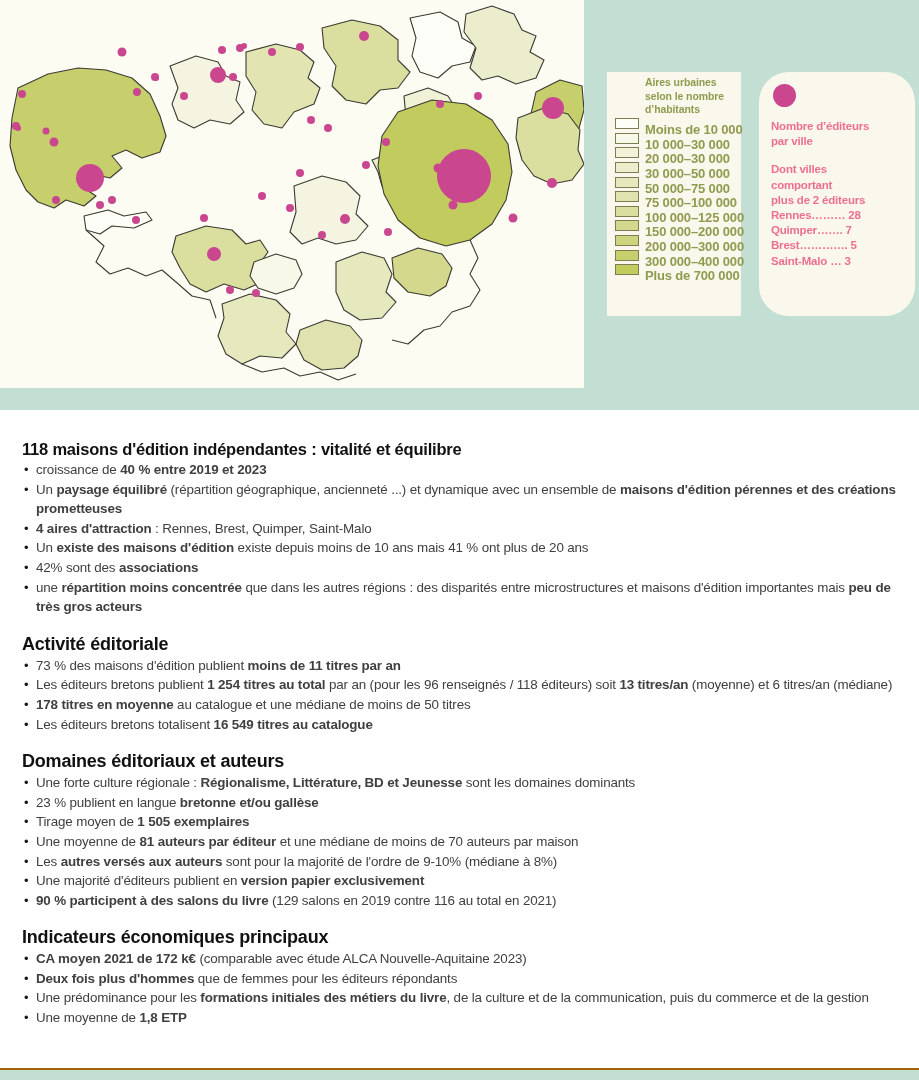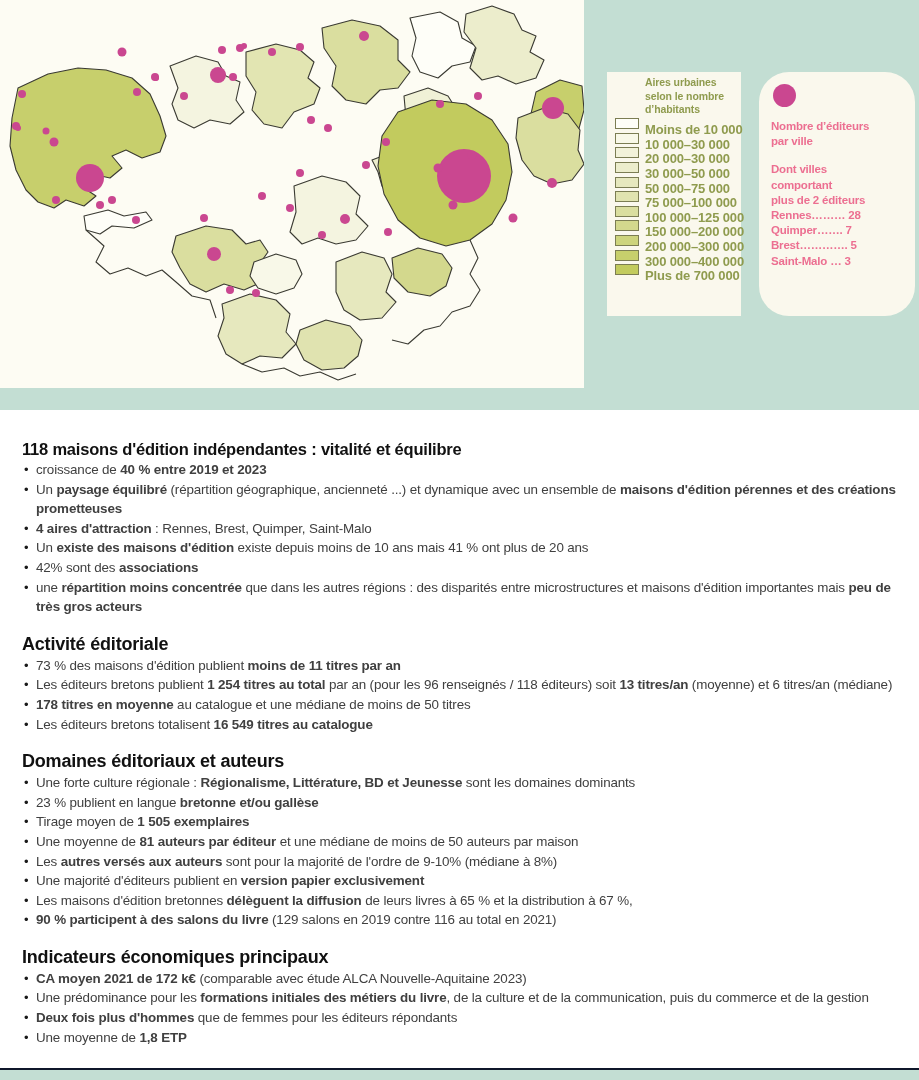--- a/index.html
+++ b/index.html
@@ -62,21 +62,21 @@
     font-weight:700;
     letter-spacing:-0.2px;
     white-space:nowrap;
   }
   .ed-gap{ height:13px; }
 
   
   #sheet{
     position:absolute;left:0;top:410px;width:919px;height:660px;
     background:#ffffff;
-    border-bottom:2px solid #0f172a;
+    border-bottom:2px solid #a16207;
     box-sizing:border-box;
     padding:30px 22px 0 22px;
   }
   h2.sec{
     margin:0 0 1px 0;
     font-size:18px;
     font-weight:700;
     color:#111;
     letter-spacing:-0.2px;
   }
@@ -303,28 +303,27 @@
         <li><span>Les éditeurs bretons publient  </span><b>1 254 titres au total</b><span> par an (pour les  96 renseignés / 118 éditeurs) soit </span><b>13 titres/an</b><span> (moyenne) et 6 titres/an (médiane)</span></li>
         <li><b>178 titres en moyenne</b><span> au catalogue et une médiane de moins de 50 titres</span></li>
         <li><span>Les éditeurs bretons totalisent </span><b>16 549 titres au catalogue</b></li>
       </ul>
       <div class="blockgap"></div>
       <h2 class="sec">Domaines éditoriaux et auteurs</h2>
       <ul class="bl">
         <li><span> Une forte culture régionale : </span><b>Régionalisme, Littérature, BD et Jeunesse</b><span> sont les domaines dominants</span></li>
         <li><span>23 % publient en langue </span><b>bretonne et/ou gallèse</b></li>
         <li><span>Tirage moyen de </span><b>1 505 exemplaires</b></li>
-        <li><span>Une moyenne de </span><b>81 auteurs par éditeur</b><span> et une médiane de moins de 50 auteurs par maison</span></li>
+        <li><span>Une moyenne de </span><b>81 auteurs par éditeur</b><span> et une médiane de moins de 70 auteurs par maison</span></li>
         <li><span>Les </span><b>autres versés aux auteurs</b><span> sont pour la majorité de l'ordre de 9-10% (médiane à 8%)</span></li>
         <li><span>Une majorité d'éditeurs publient en </span><b>version papier exclusivement</b></li>
-        <li><span>Les maisons d'édition bretonnes </span><b>délèguent la diffusion</b><span> de leurs livres à 65 % et la distribution à 67 %,</span></li>
         <li><b>90 % participent à des salons du livre</b><span> (129 salons en 2019 contre 116 au total en 2021)</span></li>
       </ul>
       <div class="blockgap"></div>
       <h2 class="sec">Indicateurs économiques principaux</h2>
       <ul class="bl">
         <li><b>CA moyen 2021 de 172 k€</b><span> (comparable avec étude ALCA Nouvelle-Aquitaine 2023)</span></li>
+        <li><b>Deux fois plus d'hommes</b><span> que de femmes pour les éditeurs répondants</span></li>
         <li><span>Une prédominance pour les </span><b>formations initiales des métiers du livre</b><span>, de la culture et de la communication, puis du commerce et de la gestion</span></li>
-        <li><b>Deux fois plus d'hommes</b><span> que de femmes pour les éditeurs répondants</span></li>
         <li><span>Une moyenne de </span><b>1,8 ETP</b></li>
       </ul>
     </div>
 </div>
 
 </body></html>

